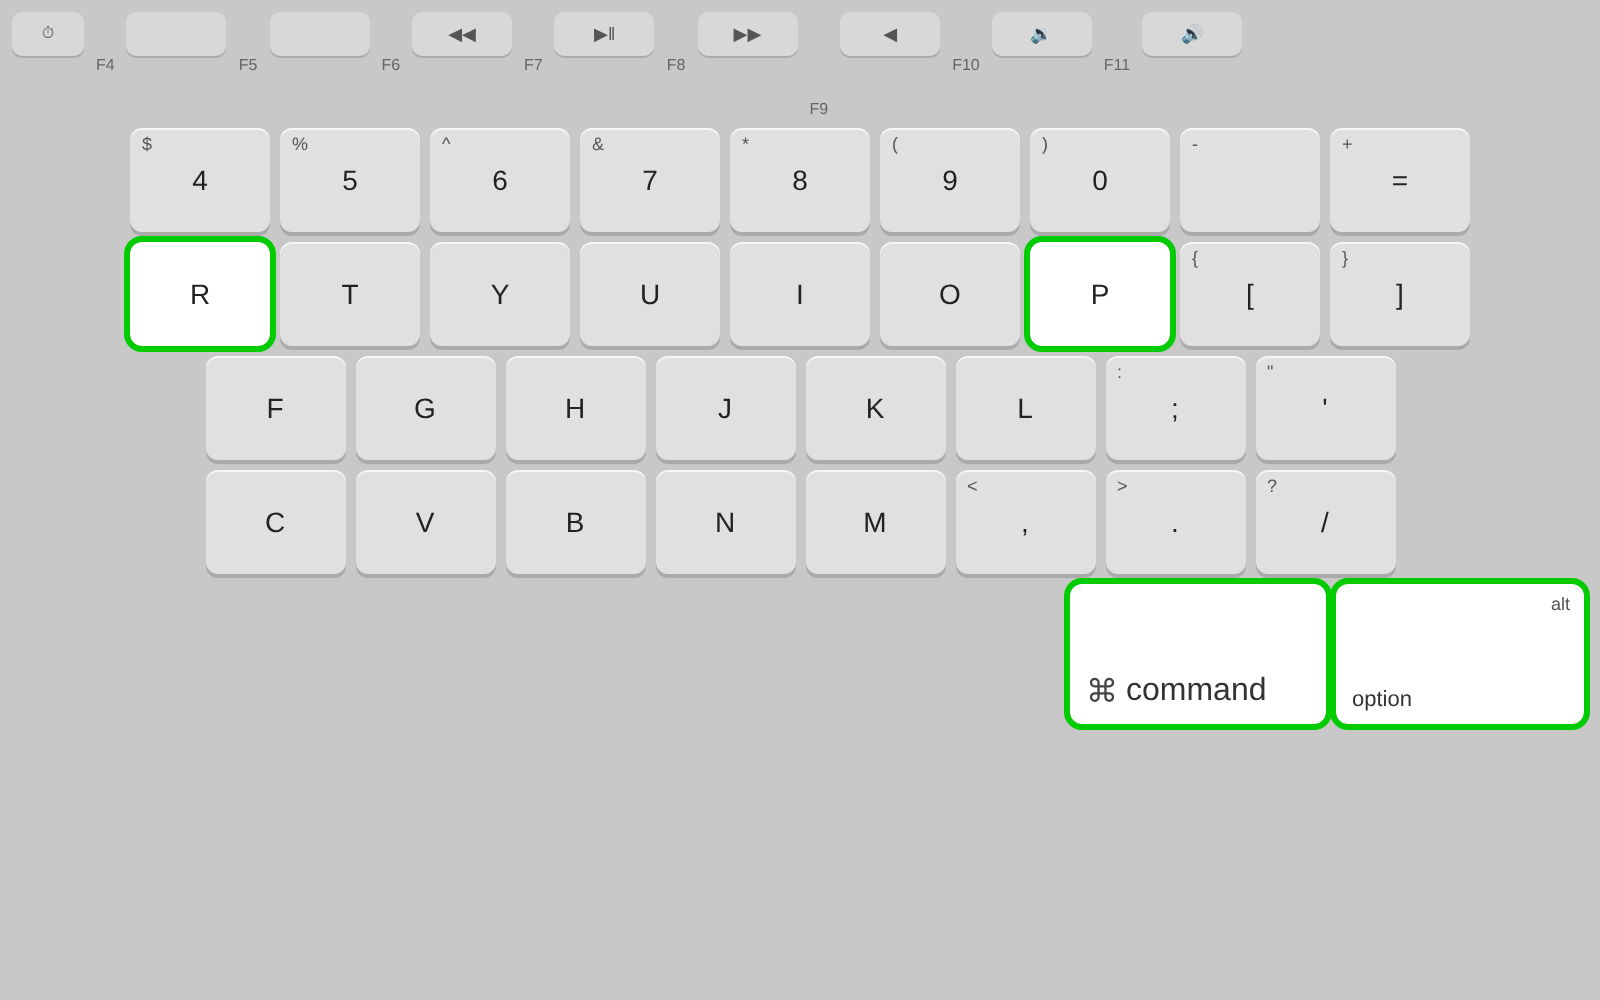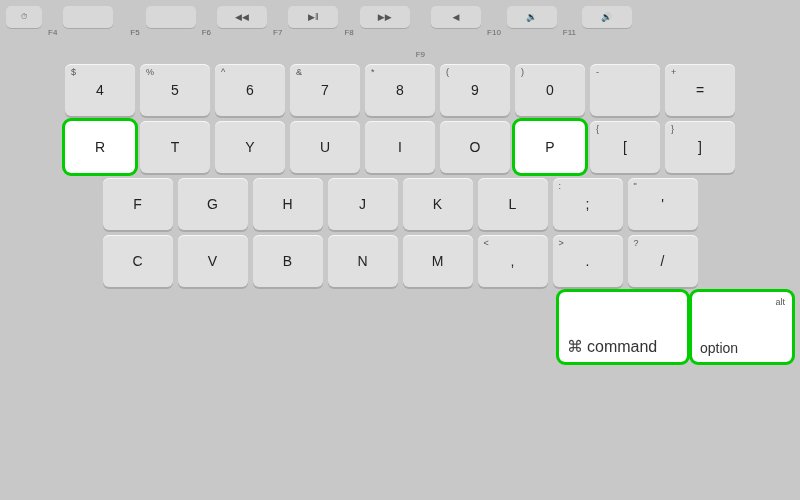--- a/index.html
+++ b/index.html
@@ -119,36 +119,36 @@
       color: #333;
     }
     .opt-alt {
       font-size: 9px;
       color: #555;
       position: absolute;
       top: 5px;
       right: 7px;
     }
     .opt-text {
-      font-size: 14px;
+      font-size: 11px;
       color: #333;
     }
   </style>
 </head>
 <body>
 
 <div class="keyboard">
 
   <div class="fn-row">
     <div class="fn-key" style="width:36px;">
       <span style="font-size:8px;">⏱</span>
     </div>
     <div style="font-size:8px;color:#666;align-self:center;padding:0 2px;text-align:right;">F4</div>
     <div class="fn-key" style="width:50px;"></div>
-    <div style="font-size:8px;color:#666;align-self:center;padding:0 2px;margin-left:11px;">F5</div>
+    <div style="font-size:8px;color:#666;align-self:center;padding:0 2px;">F5</div>
     <div class="fn-key" style="width:50px;"></div>
     <div style="font-size:8px;color:#666;align-self:center;padding:0 2px;">F6</div>
     <div class="fn-key" style="width:50px;">◀◀</div>
     <div style="font-size:8px;color:#666;align-self:center;padding:0 2px;">F7</div>
     <div class="fn-key" style="width:50px;">▶‖</div>
     <div style="font-size:8px;color:#666;align-self:center;padding:0 2px;">F8</div>
     <div class="fn-key" style="width:50px;">▶▶</div>
     <div style="font-size:8px;color:#666;align-self:center;padding:0 2px;margin-top:44px;">F9</div>
     <div class="fn-key" style="width:50px;">◀</div>
     <div style="font-size:8px;color:#666;align-self:center;padding:0 2px;text-align:center;">F10</div>
@@ -288,19 +288,19 @@
   </div>
 
   <div class="key-row row-space" style="justify-content: flex-end; padding-right: 4px;">
     <div class="key command-key highlighted" style="width:128px; height:70px; position:relative;">
       <span class="opt-alt"></span>
       <div style="display:flex;flex-direction:row;align-items:center;gap:4px;">
         <span class="cmd-symbol">⌘</span>
         <span class="cmd-text">command</span>
       </div>
     </div>
-    <div class="key option-key highlighted" style="width:100px; height:70px; position:relative;">
+    <div class="key option-key highlighted" style="width:124px; height:70px; position:relative;">
       <span class="opt-alt">alt</span>
       <span class="opt-text">option</span>
     </div>
   </div>
 
 </div>
 
 </body></html>

